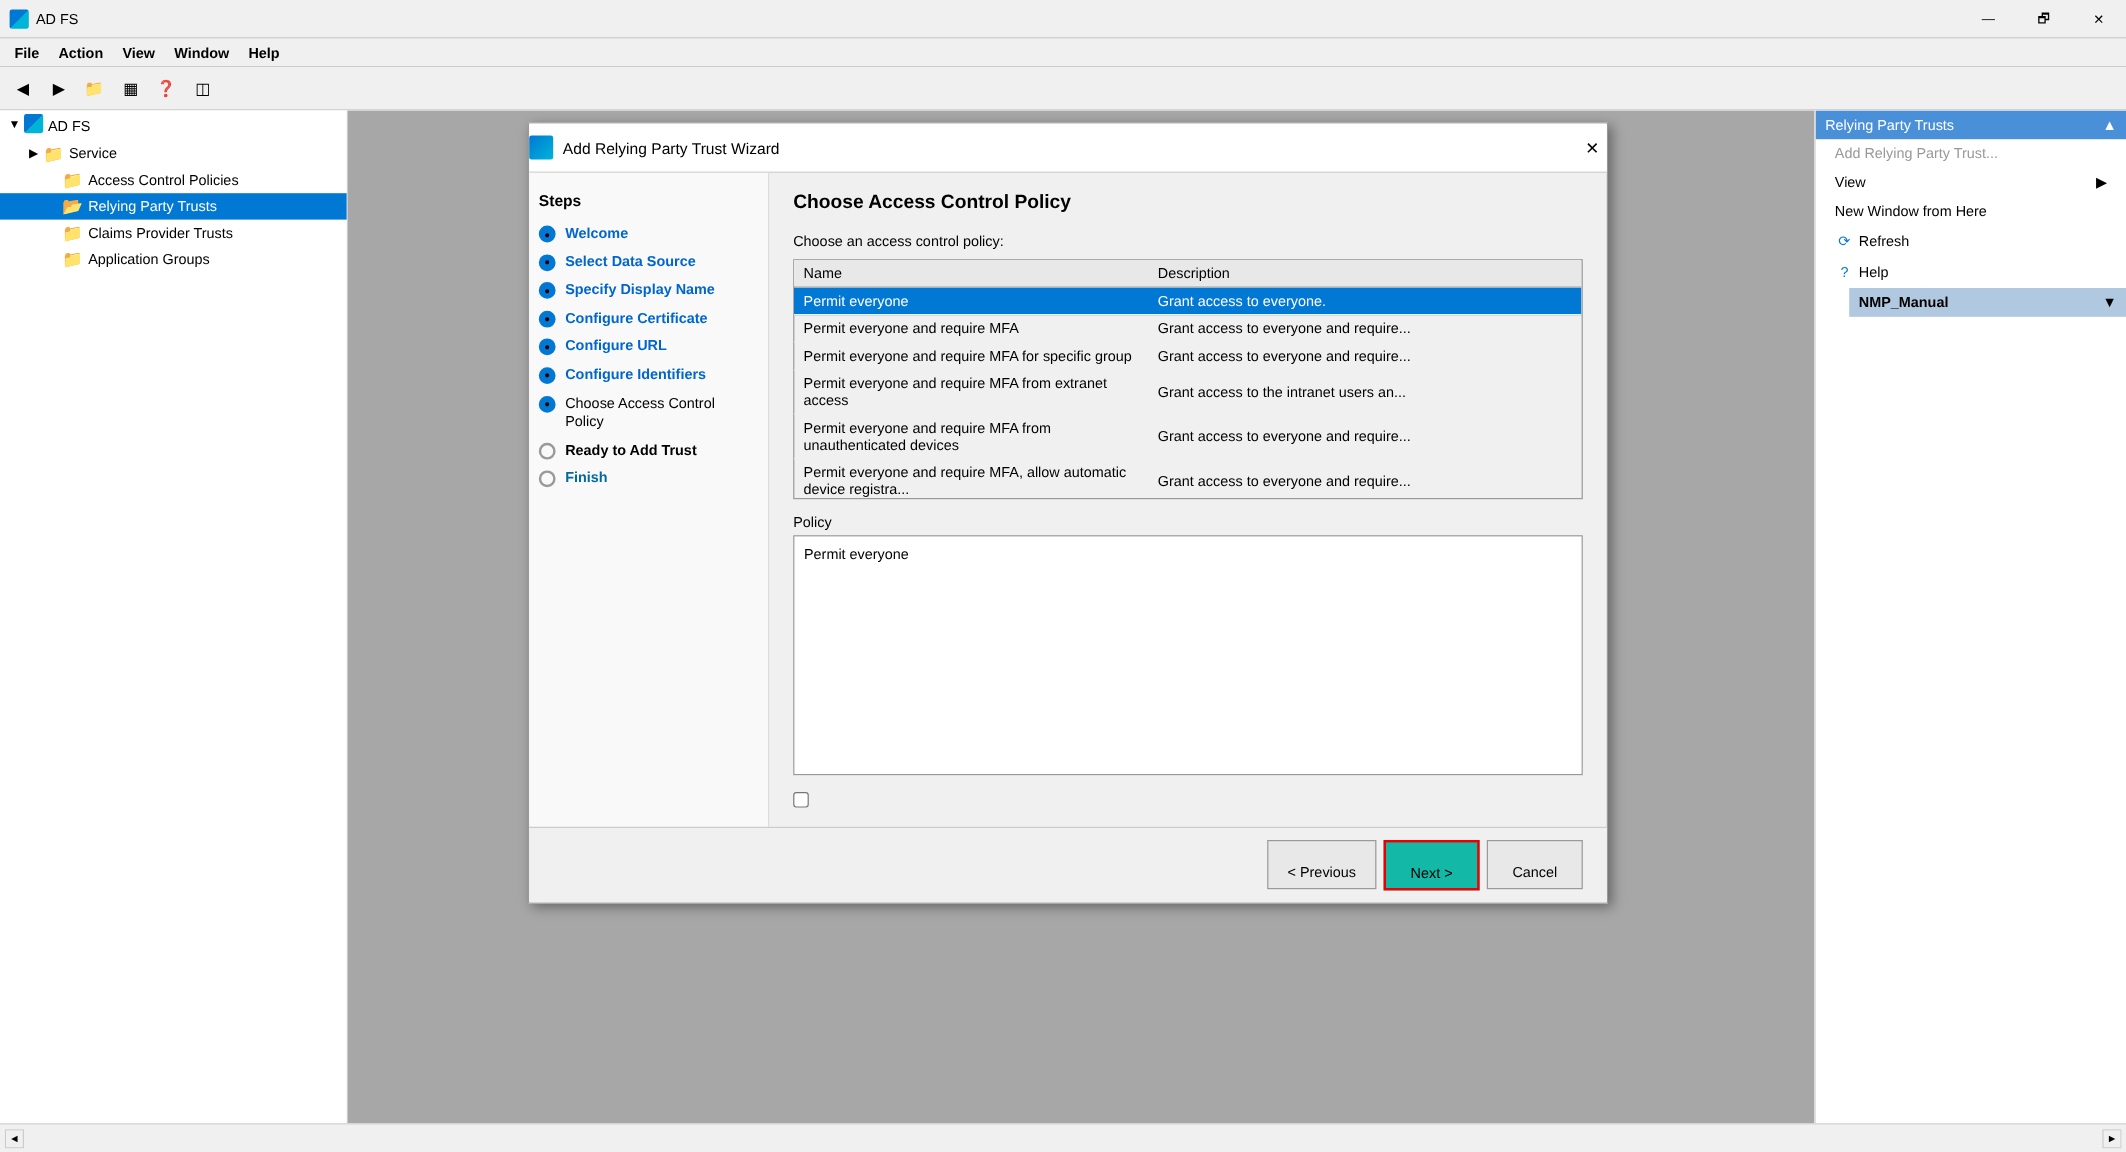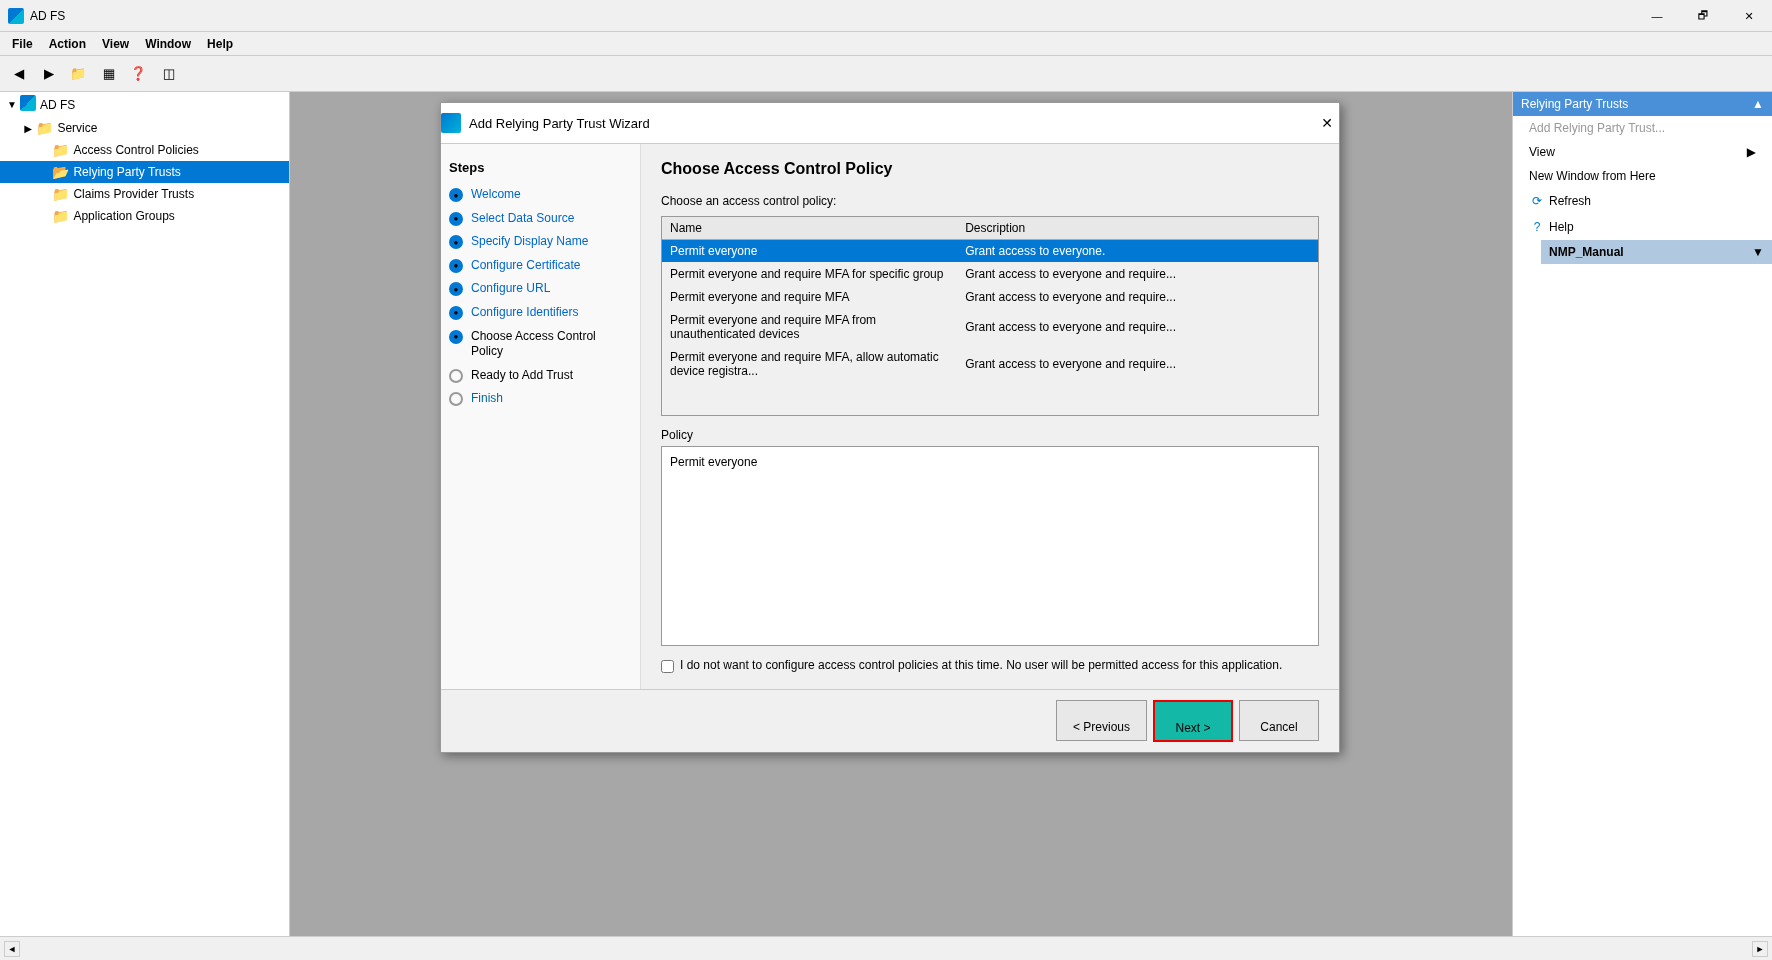--- a/index.html
+++ b/index.html
@@ -174,21 +174,21 @@
       padding: 16px 8px;
       border-right: 1px solid #ddd;
       flex-shrink: 0;
     }
     .wizard-steps-title { font-weight: bold; font-size: 13px; margin-bottom: 12px; color: #000; }
     .step-item { display: flex; align-items: flex-start; margin-bottom: 8px; font-size: 12px; }
     .step-dot { width: 14px; height: 14px; border-radius: 50%; border: 2px solid #ccc; display: inline-flex; align-items: center; justify-content: center; margin-right: 8px; flex-shrink: 0; margin-top: 1px; font-size: 8px; }
     .step-dot.completed { background: #0078d4; border-color: #0078d4; }
     .step-dot.active { background: #0078d4; border-color: #0078d4; }
     .step-dot.pending { background: transparent; border-color: #999; }
-    .step-label { color: #0066cc; cursor: pointer; line-height: 1.3; }
+    .step-label { color: #0066cc; cursor: pointer; line-height: 1.3; font-weight: bold; }
     .step-label.active { color: #000; font-weight: normal; }
     .step-label.pending { color: #000; }
 
     
     .wizard-main {
       flex: 1;
       padding: 16px 20px;
       display: flex;
       flex-direction: column;
       overflow: hidden;
@@ -420,46 +420,49 @@
                       <th class="col-name">Name</th>
                       <th class="col-desc">Description</th>
                     </tr>
                   </thead>
                   <tbody id="policy-table-body">
                   <tr class="selected">
                         <td>Permit everyone</td>
                         <td>Grant access to everyone.</td>
                       </tr>
                       <tr>
+                        <td>Permit everyone and require MFA</td>
+                        <td>Grant access to everyone and require...</td>
+                      </tr>
+                      <tr>
                         <td>Permit everyone and require MFA for specific group</td>
                         <td>Grant access to everyone and require...</td>
                       </tr>
                       <tr>
-                        <td>Permit everyone and require MFA</td>
-                        <td>Grant access to everyone and require...</td>
+                        <td>Permit everyone and require MFA from extranet access</td>
+                        <td>Grant access to the intranet users an...</td>
                       </tr>
                       <tr>
                         <td>Permit everyone and require MFA from unauthenticated devices</td>
                         <td>Grant access to everyone and require...</td>
                       </tr>
                       <tr>
                         <td>Permit everyone and require MFA, allow automatic device registra...</td>
                         <td>Grant access to everyone and require...</td>
                       </tr>
                     </tbody>
                 </table>
               </div>
             </div>
 
             <div class="policy-label">Policy</div>
             <textarea class="policy-textarea" readonly="" style="">Permit everyone</textarea>
 
             <div class="checkbox-row">
               <input type="checkbox" id="no-policy-check" style="">
-              <label for="no-policy-check">I do not want to configure access control policies at this time. No user will be permitted access for this application.</label>
             </div>
           </div>
         </div>
 
         <div class="dialog-footer">
           <button class="dlg-btn">&lt; Previous</button>
           <button class="dlg-btn primary highlighted">Next &gt;</button>
           <button class="dlg-btn">Cancel</button>
         </div>
 

